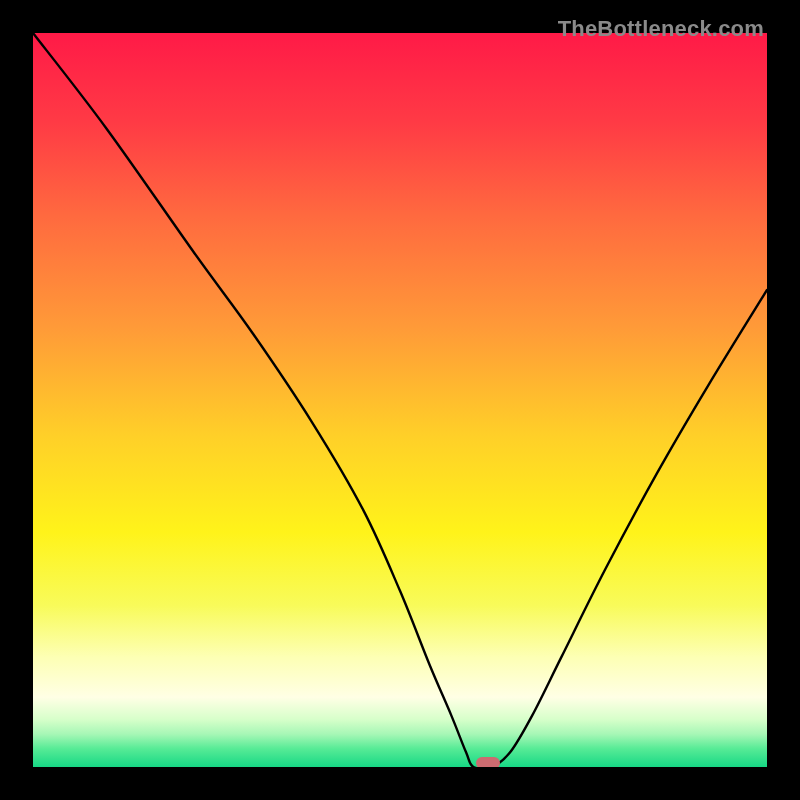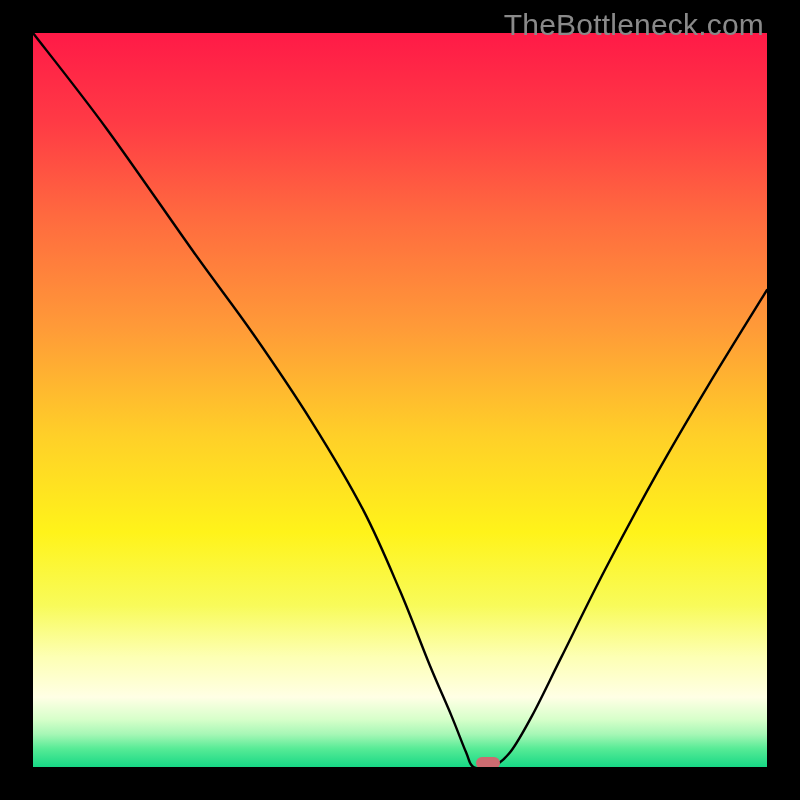--- a/index.html
+++ b/index.html
@@ -23,25 +23,25 @@
     width: 734px;
     height: 734px;
     overflow: hidden;
   }
   .gradient {
     position: absolute;
     inset: 0;
   }
   .watermark {
     position: absolute;
-    top: 8px;
+    top: 16px;
     right: 36px;
     font-family: Arial, Helvetica, sans-serif;
-    font-size: 30px;
-    font-weight: normal;
+    font-size: 22px;
+    font-weight: bold;
     color: #8a8a8a;
     letter-spacing: 0.2px;
   }
   .curve {
     position: absolute;
     inset: 0;
   }
   .marker {
     position: absolute;
     width: 24px;

